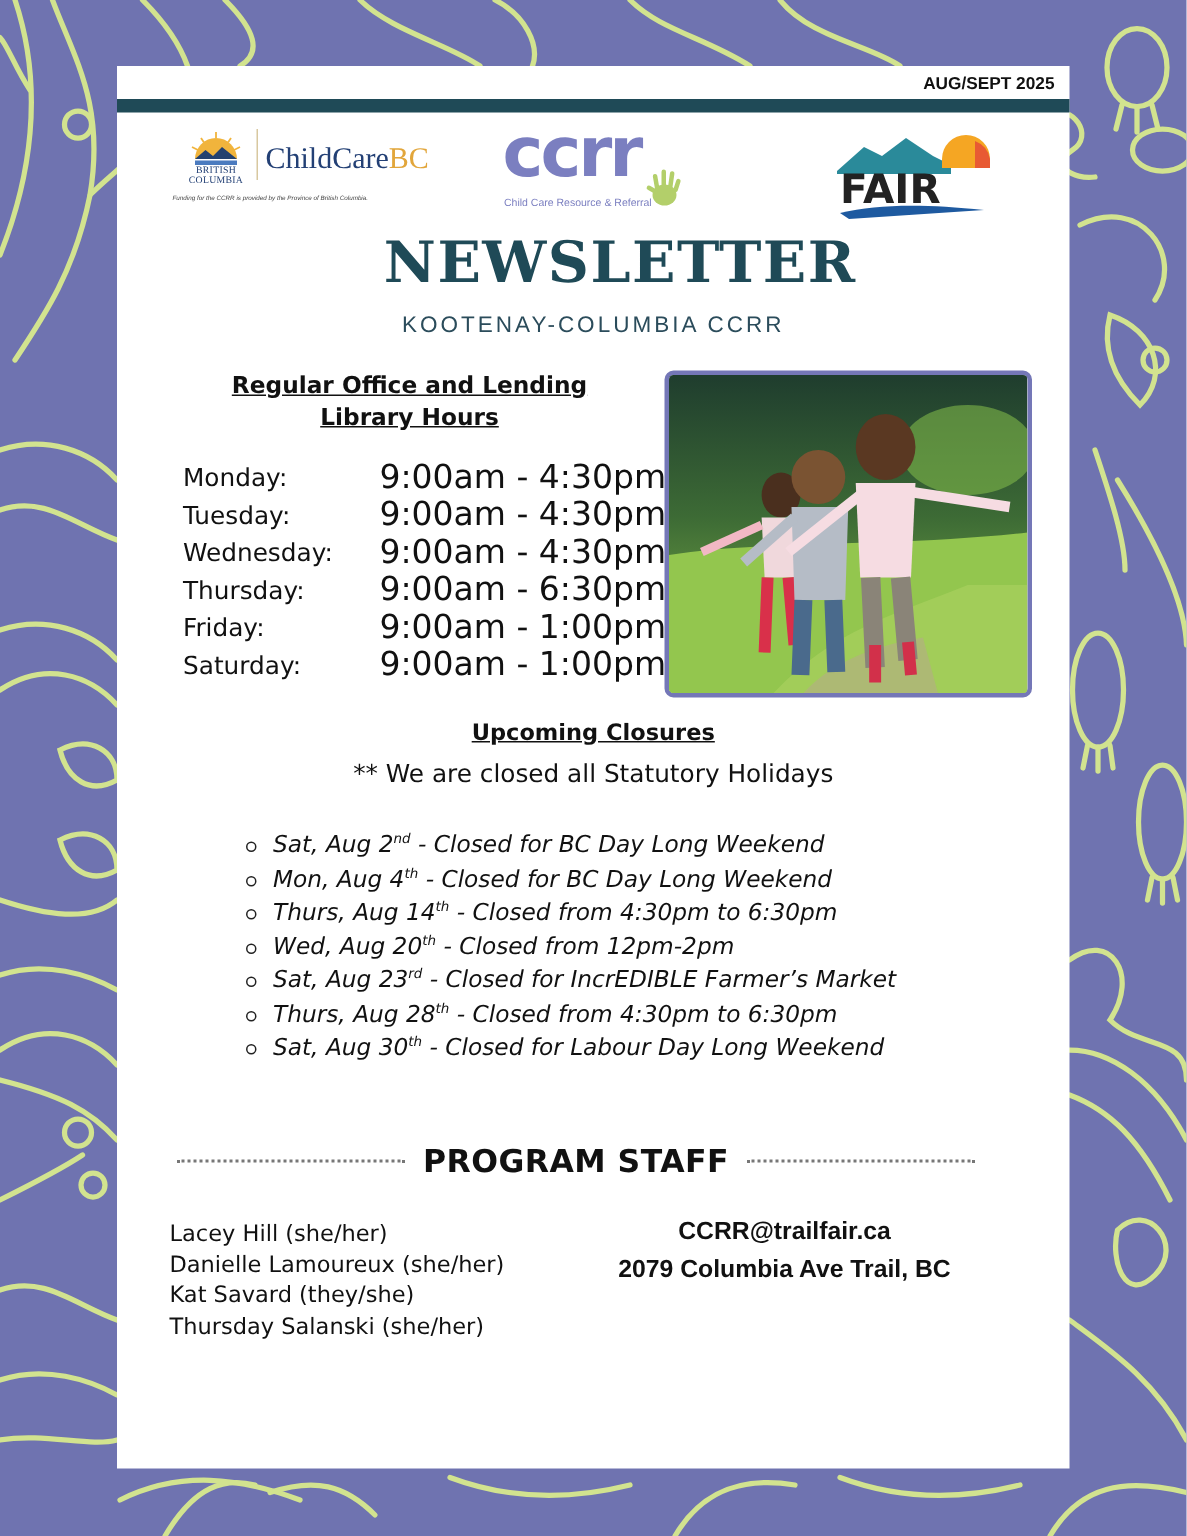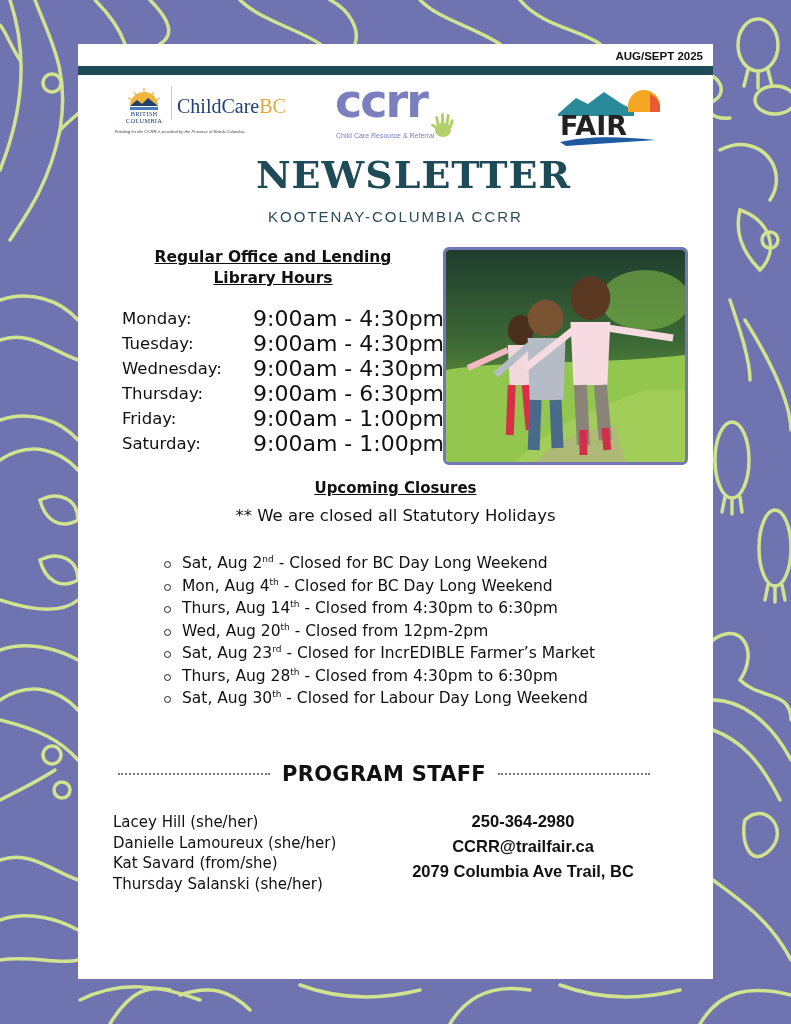--- a/index.html
+++ b/index.html
@@ -88,21 +88,21 @@
     position: absolute; left: 0; top: 435px; width: 635px; text-align: center;
     font-weight: bold; font-size: 15px; text-decoration: underline; color: #111;
   }
   .closures-note {
     position: absolute; left: 0; top: 462px; width: 635px; text-align: center;
     font-size: 16.5px; color: #111;
   }
   .closures-list { position: absolute; left: 80px; top: 510px; list-style: none; }
   .closures-list li {
     position: relative; height: 22.5px; padding-left: 24px;
-    font-size: 15.5px; color: #111; white-space: nowrap;
+    font-size: 15.5px; color: #111; white-space: nowrap; font-style: italic;
   }
   .closures-list li .bullet {
     position: absolute; left: 6px; top: 7px; width: 7px; height: 7px;
     border: 1.2px solid #222; border-radius: 50%;
   }
   .closures-list sup { font-size: 9px; vertical-align: 6px; }
 
   .staff-heading-row {
     position: absolute; left: 40px; top: 715px; width: 532px; height: 30px;
     display: flex; align-items: center;
@@ -312,21 +312,20 @@
   </ul>
 
   <div class="staff-heading-row">
     <div class="dots"></div>
     <div class="staff-heading">PROGRAM STAFF</div>
     <div class="dots"></div>
   </div>
   <div class="staff-list">
     <div>Lacey Hill (she/her)</div>
     <div>Danielle Lamoureux (she/her)</div>
-    <div>Kat Savard (from/she)</div>
+    <div>Kat Savard (they/she)</div>
     <div>Thursday Salanski (she/her)</div>
   </div>
   <div class="contact">
-    <div>250-364-2980</div>
     <div>CCRR@trailfair.ca</div>
     <div>2079 Columbia Ave Trail, BC</div>
   </div>
 </div>
 
 </body></html>

